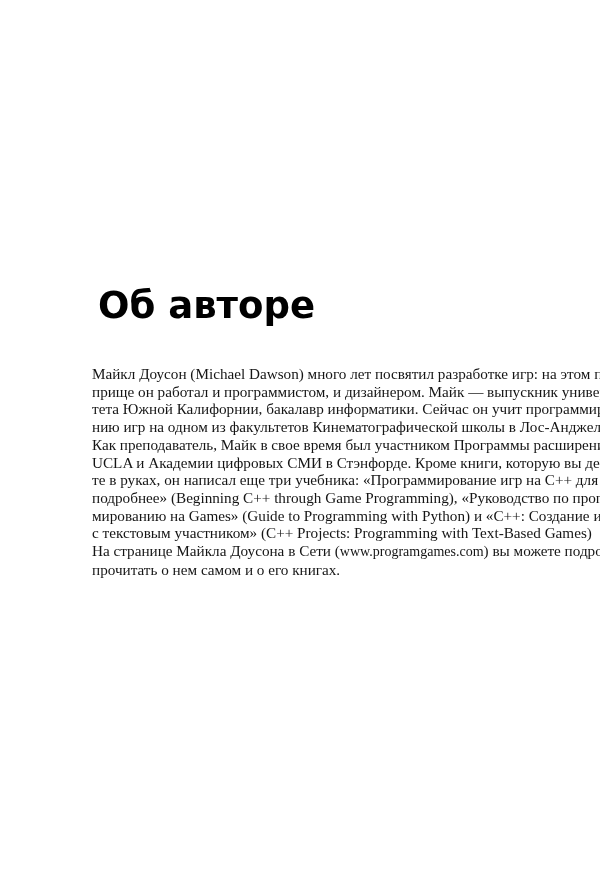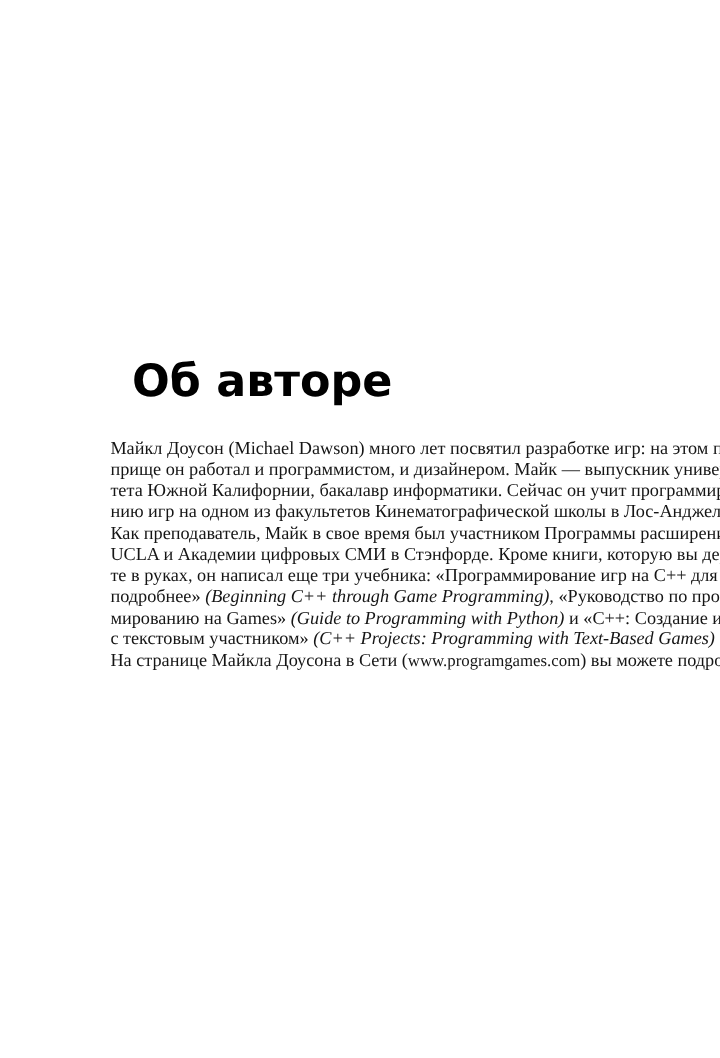--- a/index.html
+++ b/index.html
@@ -9,33 +9,34 @@
     font-family: "DejaVu Sans", sans-serif; font-weight: bold;
     font-size: 37px; letter-spacing: 0px; color: #000;
   }
   .body-text {
     position: absolute; left: 92px; top: 365px; width: 430px;
     font-family: "Liberation Serif", serif; font-size: 15.2px; line-height: 17.7px;
     color: #151515;
   }
   .line { display: block; white-space: nowrap; text-align: justify; text-align-last: justify; }
   .line.last { text-align-last: left; }
-  .it { font-style: italic; }
+  .it { }
   .url { font-family: Liberation Serif, serif; font-size: 14px; }
 </style>
 </head>
 <body>
 
-<h1 class="heading" style="margin:12px">Об авторе</h1>
+<h1 class="heading" style="margin:0">Об авторе</h1>
 
 <div class="body-text" id="para">
     <span class="line"><span>Майкл Доусон (Michael Dawson) много лет посвятил разработке игр: на этом по-</span></span>
     <span class="line"><span>прище он работал и программистом, и дизайнером. Майк — выпускник универси-</span></span>
     <span class="line"><span>тета Южной Калифорнии, бакалавр информатики. Сейчас он учит программирова-</span></span>
     <span class="line"><span>нию игр на одном из факультетов Кинематографической школы в Лос-Анджелесе.</span></span>
     <span class="line"><span>Как преподаватель, Майк в свое время был участником Программы расширения</span></span>
     <span class="line"><span>UCLA и Академии цифровых СМИ в Стэнфорде. Кроме книги, которую вы держи-</span></span>
     <span class="line"><span>те в руках, он написал еще три учебника: «Программирование игр на C++ для на-</span></span>
     <span class="line"><span>подробнее» </span><span class="it">(Beginning C++ through Game Programming)</span><span>, «Руководство по програм-</span></span>
     <span class="line"><span>мированию на Games» </span><span class="it">(Guide to Programming with Python)</span><span> и «C++: Создание игр</span></span>
     <span class="line"><span>с текстовым участником» </span><span class="it">(C++ Projects: Programming with Text-Based Games)</span></span>
     <span class="line"><span>На странице Майкла Доусона в Сети (</span><span class="url">www.programgames.com</span><span>) вы можете подробнее</span></span>
+    <span class="line last"><span>прочитать о нем самом и о его книгах.</span></span>
   </div>
 
 </body></html>

